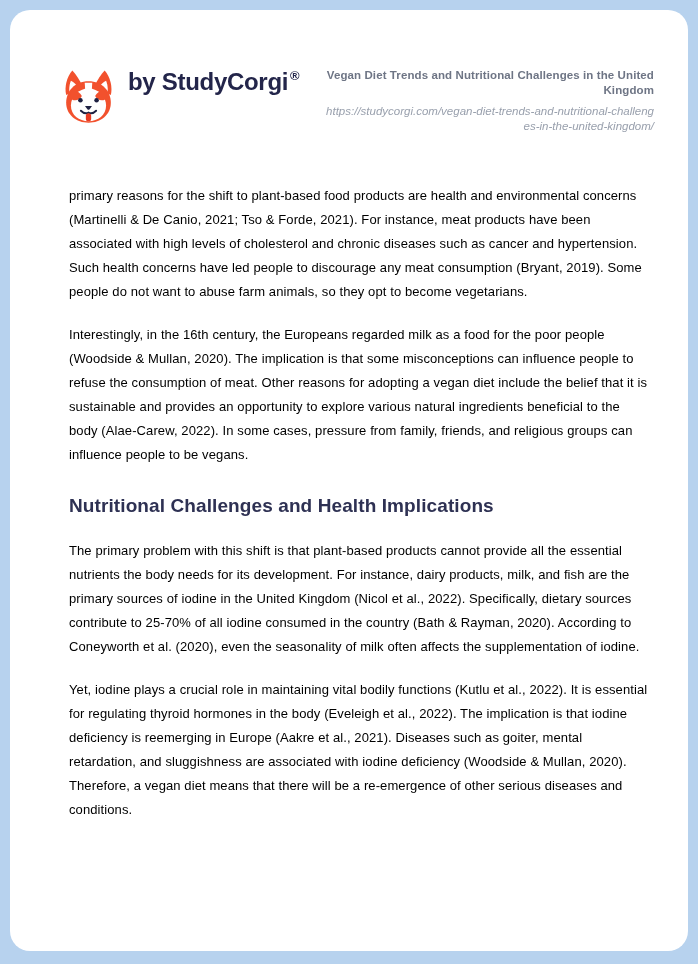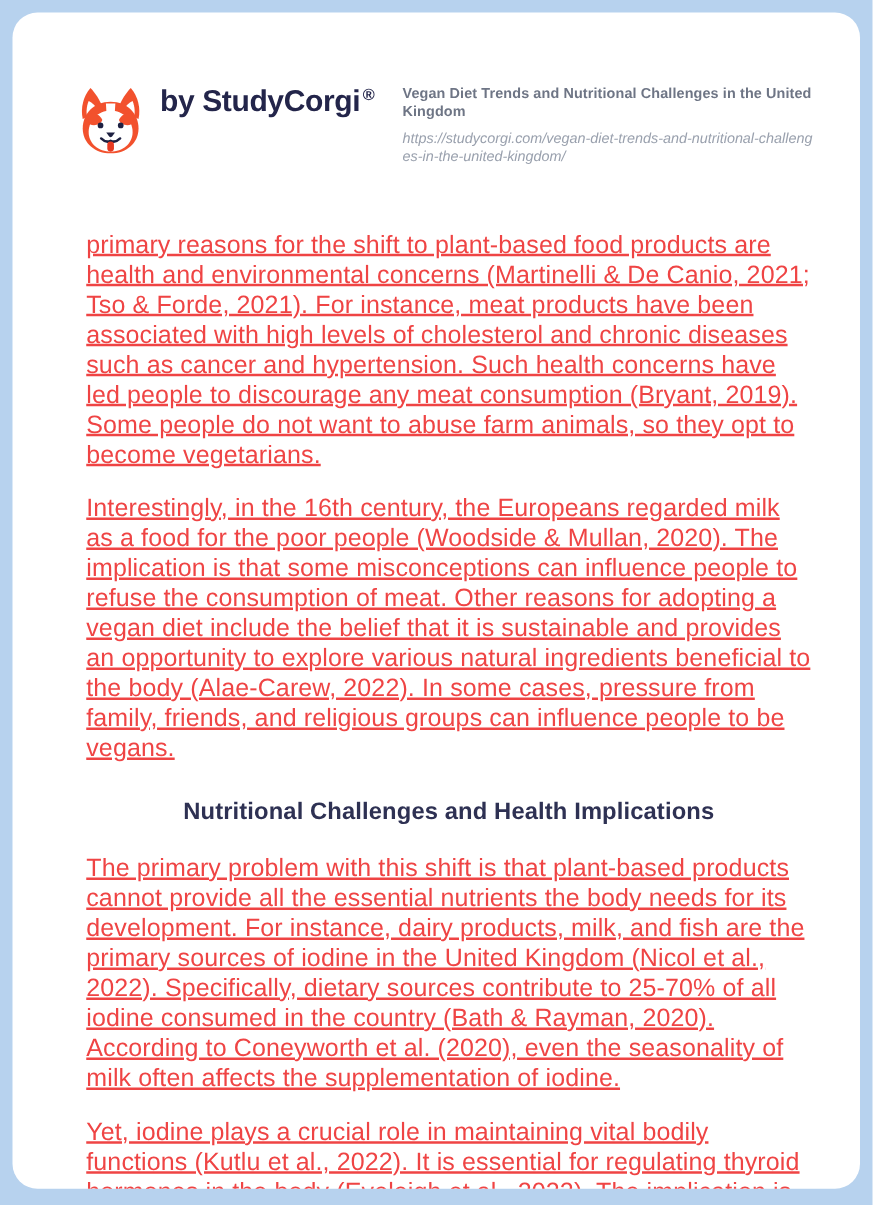--- a/index.html
+++ b/index.html
@@ -51,21 +51,21 @@
   }
   .brand-reg {
     font-size: 13px;
     font-weight: 700;
     color: #23254a;
     vertical-align: 9px;
     margin-left: 2px;
   }
   .docmeta {
     width: 332px;
-    text-align: left;
+    text-align: right;
     padding-top: 6px;
   }
   .doc-title {
     font-size: 11.5px;
     line-height: 15px;
     font-weight: 700;
     color: #6e7585;
     letter-spacing: 0.1px;
   }
   .doc-url {
@@ -80,34 +80,32 @@
     font-style: italic;
   }
   
   .article {
     margin-top: 50px;
     padding-left: 9px;
     padding-right: 5px;
   }
   .article p {
     margin: 0 0 19px 0;
-    font-size: 20px;
+    font-size: 13px;
     line-height: 24px;
-    color: #ef4444;
+    color: #000000;
     letter-spacing: 0.1px;
-    text-decoration: underline;
   }
   .article h2 {
     margin: 27px 0 21px 0;
     font-size: 19px;
     line-height: 24px;
     font-weight: 700;
     color: #2e3153;
     letter-spacing: 0.1px;
-    text-align: center;
   }
 </style>
 </head>
 <body>
 
 <div class="card">
 
   <div class="header">
 
     <a class="brand">

